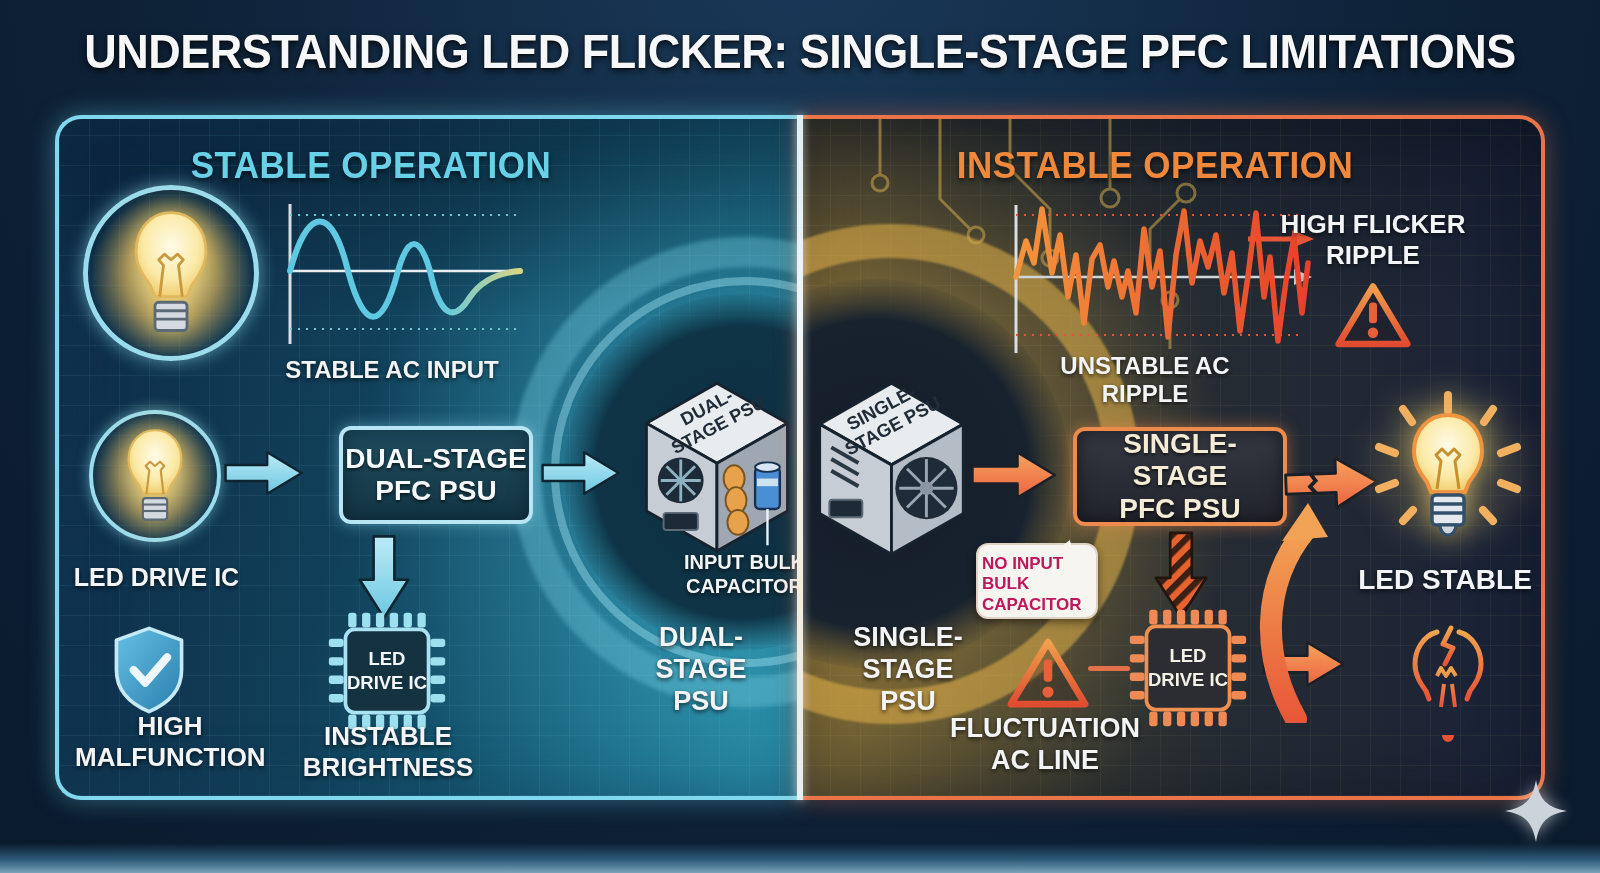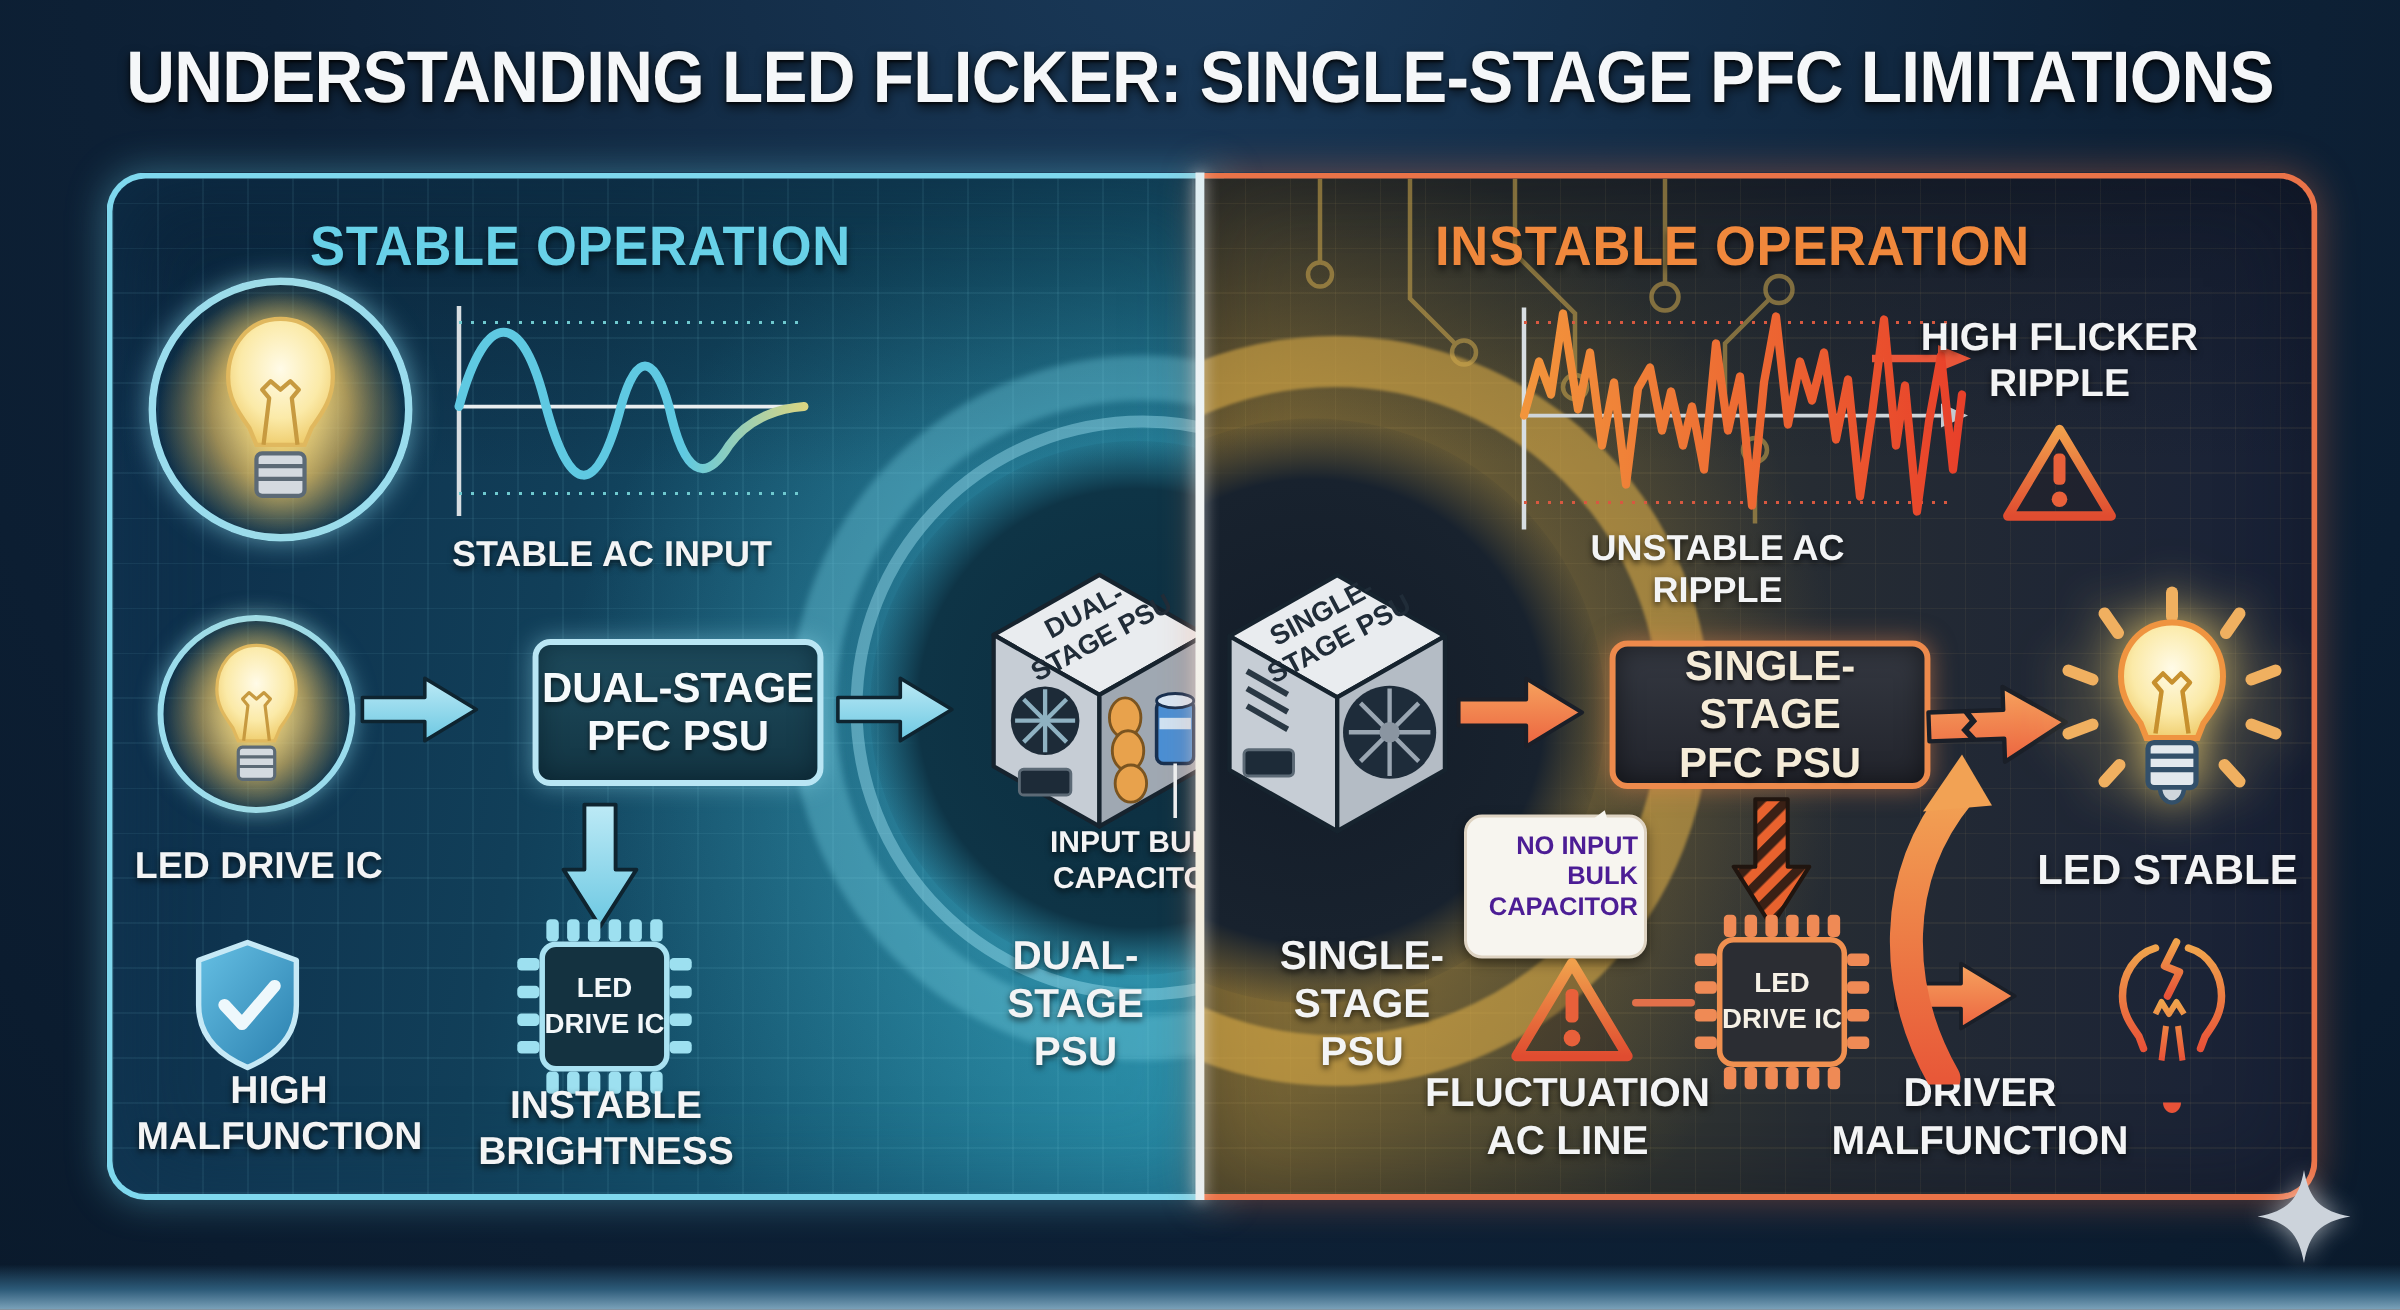--- a/index.html
+++ b/index.html
@@ -17,21 +17,21 @@
     position:absolute; top:26px; left:0; width:100%;
     text-align:center; font-size:45px; font-weight:800; letter-spacing:-.5px;
     color:#f5f7f9; text-shadow:0 3px 7px rgba(0,0,0,.65), 0 1px 2px rgba(0,0,0,.8);
     transform:scaleY(1.08);
   }
 
   
   .panel { position:absolute; left:55px; top:115px; width:1490px; height:685px; }
   .half { position:absolute; top:0; height:685px; width:745px; overflow:hidden; }
   .half.left {
-    left:16px; border:4px solid #7fd8ee; border-right:none; border-radius:26px 0 0 26px;
+    left:0; border:4px solid #7fd8ee; border-right:none; border-radius:26px 0 0 26px;
     background:
       linear-gradient(180deg, rgba(7,25,42,.55) 0%, rgba(7,25,42,0) 30%),
       radial-gradient(circle at 98% 58%, rgba(90,205,230,.5) 0%, rgba(90,205,230,0) 52%),
       linear-gradient(100deg, #0d2b47 0%, #113f59 40%, #15607a 72%, #1b7e98 100%);
     box-shadow:0 0 26px rgba(110,210,235,.4), inset 0 0 60px rgba(20,60,90,.5);
     padding-left:30px;
   }
   .half.right {
     left:745px; border:4px solid #ea7348; border-left:none; border-radius:0 26px 26px 0;
     background:
@@ -78,23 +78,23 @@
     align-items:center; justify-content:center; font-weight:800; text-align:center; line-height:1.15;
     text-shadow:0 2px 3px rgba(0,0,0,.6); }
   .box-dual { left:280px; top:307px; width:194px; height:98px; font-size:28px; color:#f6fafc;
     border:4px solid #b9e6f4; background:linear-gradient(180deg,#1e4c5e 0%,#133543 100%);
     box-shadow:0 0 16px rgba(150,225,245,.45), inset 0 0 18px rgba(0,20,30,.5); }
   .box-single { left:273px; top:308px; width:214px; height:99px; font-size:28px; color:#f5ecd8;
     border:4px solid #ed8a4c; background:linear-gradient(180deg,#343841 0%,#22242c 100%);
     box-shadow:0 0 16px rgba(240,140,80,.5), inset 0 0 18px rgba(0,0,0,.5); }
 
   
-  .callout { left:176px; top:424px; width:122px; padding:9px 4px 22px; position:absolute;
+  .callout { left:176px; top:424px; width:122px; padding:9px 4px 2px; position:absolute;
     background:#f7f5ef; border:2px solid #ded3c2; border-radius:12px;
-    color:#4c1d95; font-weight:800; font-size:17px; text-align:right; line-height:1.2;
+    color:#be185d; font-weight:800; font-size:17px; text-align:left; line-height:1.2;
     box-shadow:0 3px 8px rgba(0,0,0,.5); }
   .callout:before { content:""; position:absolute; top:-16px; right:16px;
     border:11px solid transparent; border-bottom:16px solid #f7f5ef;
     transform:rotate(18deg); }
 
   .connector { position:absolute; background:#e2704a; border-radius:3px; }
 
   svg text { font-family:"Liberation Sans", sans-serif; }
 
   .sparkle { position:absolute; left:1505px; top:780px; filter:drop-shadow(0 0 8px rgba(255,255,255,.6)); }
@@ -431,24 +431,20 @@
         <circle cx="50" cy="66" r="6.5" fill="#e8603a"></circle>
       </svg>
       <div class="lbl" style="left:130px; top:594px; width:230px; font-size:27px;">
         <div>FLUCTUATION</div>
         <div>AC LINE</div>
       </div>
 
       <svg class="abs" style="left:460px; top:520px;" width="88" height="50" viewBox="0 0 100 60">
         <polygon points="2,20 54,20 54,4 97,30 54,56 54,40 2,40" fill="url(#go)" stroke="#1a1f28" stroke-width="3" stroke-linejoin="round"></polygon>
       </svg>
-      <div class="lbl" style="left:405px; top:594px; width:230px; font-size:27px;">
-        <div>DRIVER</div>
-        <div>MALFUNCTION</div>
-      </div>
 
       <svg class="abs" style="left:452px; top:382px;" width="104" height="222" viewBox="0 0 104 222">
         <defs>
             <linearGradient id="cg" x1="0" y1="1" x2="0" y2="0">
           <stop offset="0" stop-color="#e85838"></stop>
               <stop offset="1" stop-color="#f2a254"></stop>
         </linearGradient>
           </defs>
         <path d="M44,218 C10,158 8,84 54,28" fill="none" stroke="url(#cg)" stroke-width="22" stroke-linecap="round"></path>
         <polygon points="30,40 56,2 76,36" fill="#f2a254" stroke="#1a1f28" stroke-width="0"></polygon>

